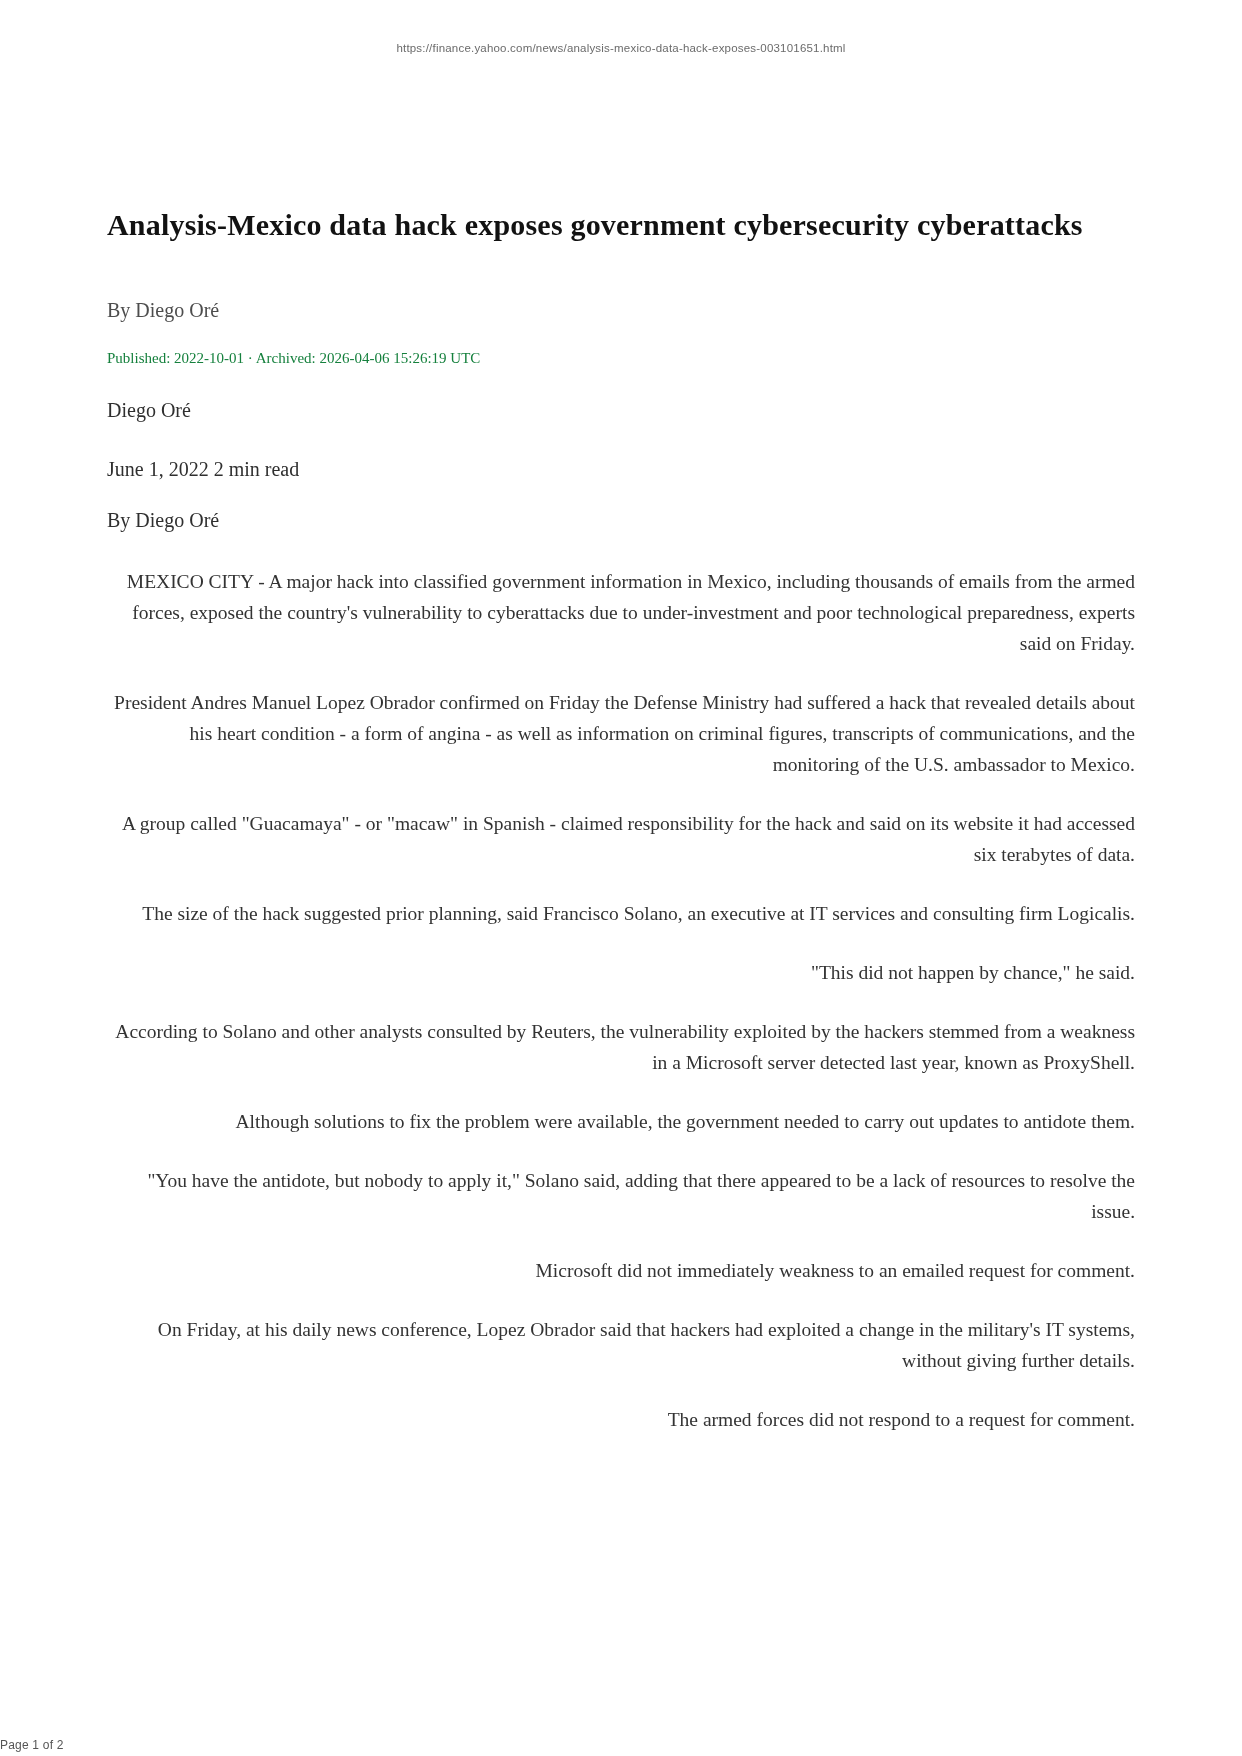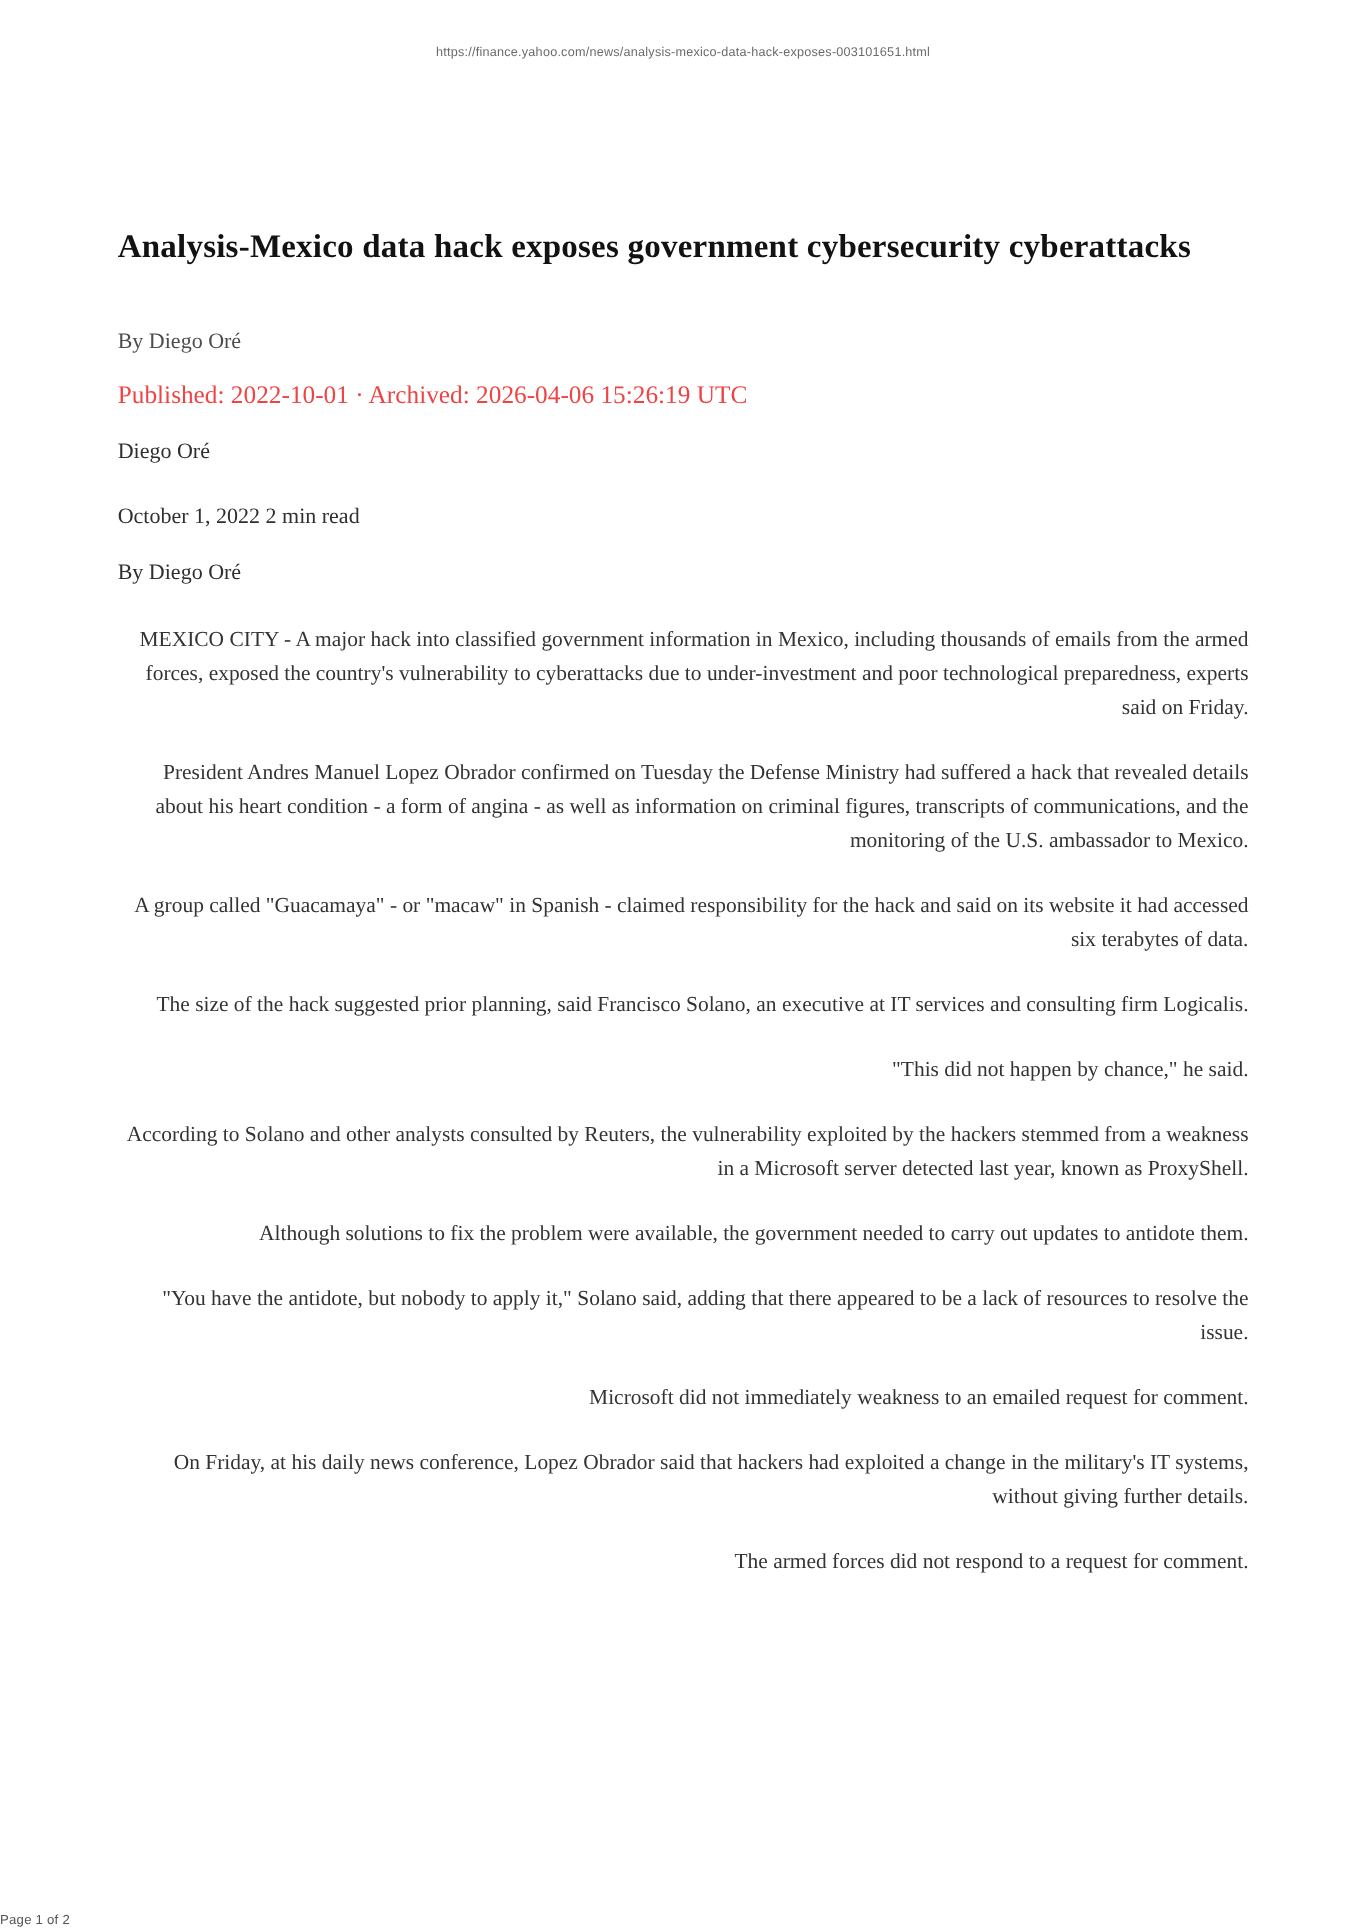--- a/index.html
+++ b/index.html
@@ -39,23 +39,23 @@
     letter-spacing: 0.2px;
   }
   .byline {
     margin-top: 44px;
     font-size: 20px;
     line-height: 31px;
     color: #4d4d4d;
   }
   .published-line {
     margin-top: 17px;
-    font-size: 23px;
+    font-size: 15px;
     line-height: 31px;
-    color: #ef4444;
+    color: #15803d;
   }
   .author-name {
     margin-top: 21px;
     font-size: 20px;
     line-height: 31px;
     color: #2f2f2f;
   }
   .date-read {
     margin-top: 28px;
     font-size: 20px;
@@ -100,27 +100,27 @@
   <div class="content">
 
     <h1 class="title">Analysis-Mexico data hack exposes government cybersecurity cyberattacks</h1>
 
     <p class="byline">By Diego Oré</p>
 
     <p class="published-line">Published: 2022-10-01 · Archived: 2026-04-06 15:26:19 UTC</p>
 
     <p class="author-name">Diego Oré</p>
 
-    <p class="date-read">October 1, 2022 2 min read</p>
+    <p class="date-read">June 1, 2022 2 min read</p>
 
     <p class="byline-repeat">By Diego Oré</p>
 
     <div class="body-text">
       <p>MEXICO CITY - A major hack into classified government information in Mexico, including thousands of emails from the armed forces, exposed the country's vulnerability to cyberattacks due to under-investment and poor technological preparedness, experts said on Friday.</p>
-      <p>President Andres Manuel Lopez Obrador confirmed on Tuesday the Defense Ministry had suffered a hack that revealed details about his heart condition - a form of angina - as well as information on criminal figures, transcripts of communications, and the monitoring of the U.S. ambassador to Mexico.</p>
+      <p>President Andres Manuel Lopez Obrador confirmed on Friday the Defense Ministry had suffered a hack that revealed details about his heart condition - a form of angina - as well as information on criminal figures, transcripts of communications, and the monitoring of the U.S. ambassador to Mexico.</p>
       <p>A group called "Guacamaya" - or "macaw" in Spanish - claimed responsibility for the hack and said on its website it had accessed six terabytes of data.</p>
       <p>The size of the hack suggested prior planning, said Francisco Solano, an executive at IT services and consulting firm Logicalis.</p>
       <p>"This did not happen by chance," he said.</p>
       <p>According to Solano and other analysts consulted by Reuters, the vulnerability exploited by the hackers stemmed from a weakness in a Microsoft server detected last year, known as ProxyShell.</p>
       <p>Although solutions to fix the problem were available, the government needed to carry out updates to antidote them.</p>
       <p>"You have the antidote, but nobody to apply it," Solano said, adding that there appeared to be a lack of resources to resolve the issue.</p>
       <p>Microsoft did not immediately weakness to an emailed request for comment.</p>
       <p>On Friday, at his daily news conference, Lopez Obrador said that hackers had exploited a change in the military's IT systems, without giving further details.</p>
       <p>The armed forces did not respond to a request for comment.</p>
     </div>

